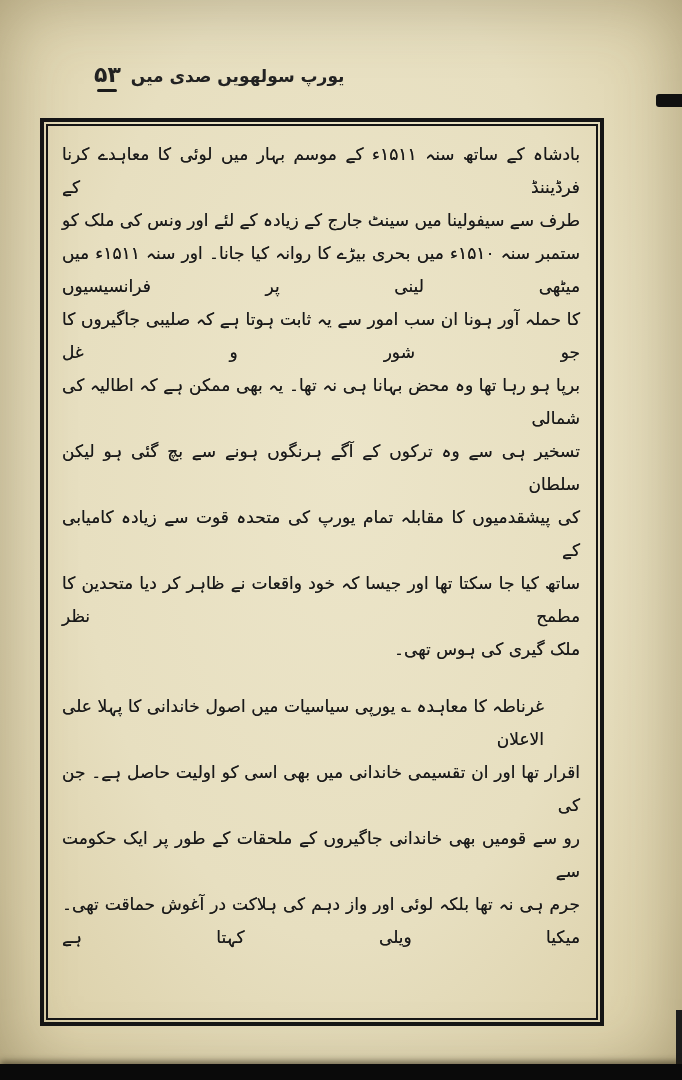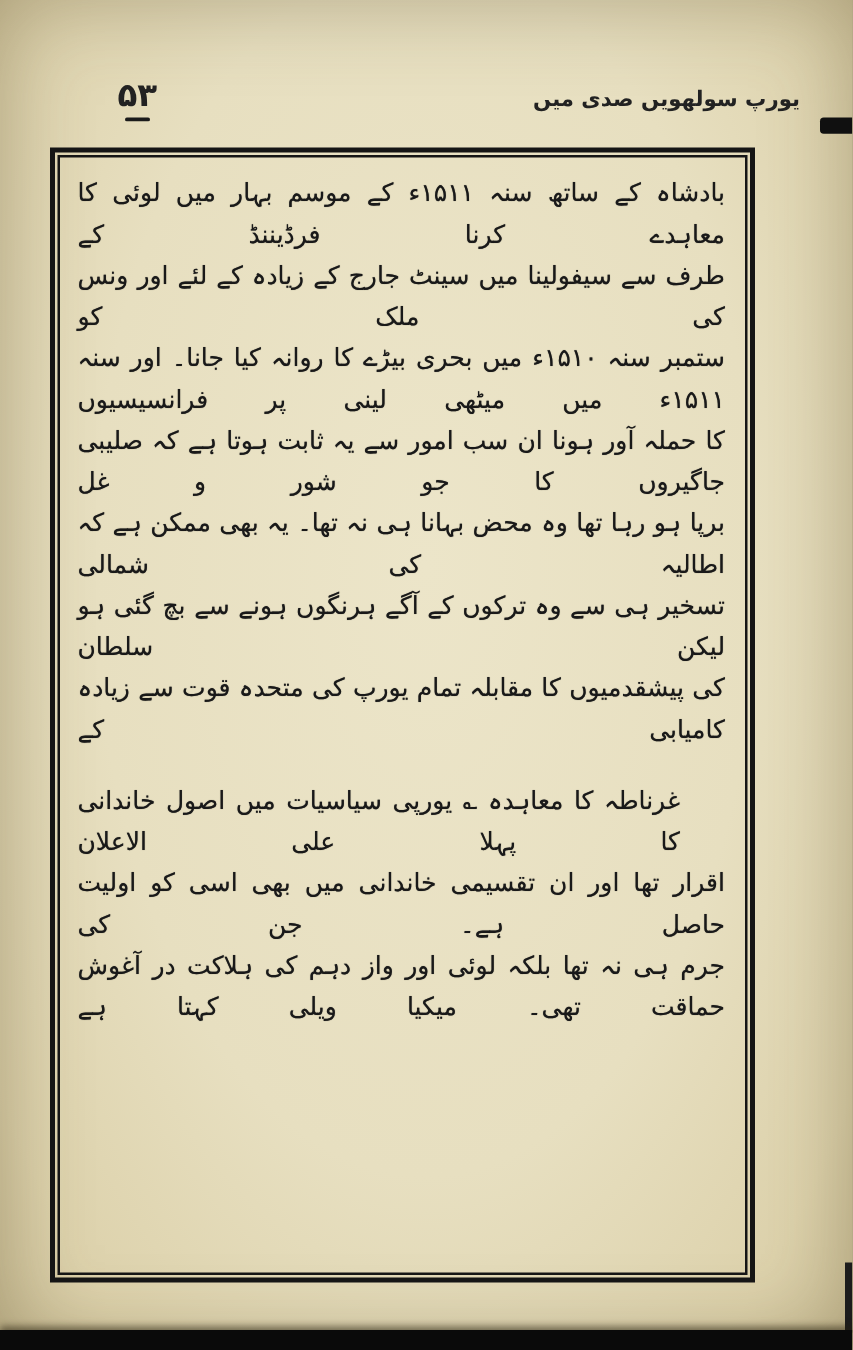--- a/index.html
+++ b/index.html
@@ -21,22 +21,22 @@
     position: absolute;
     top: 62px;
     right: 42px;
     left: 84px;
     display: flex;
     align-items: baseline;
     font-size: 17px;
     font-weight: bold;
     color: #222;
   }
-  .header .h-right { flex: 1; text-align: right; }
-  .header .h-center { flex: 0 0 auto; text-align: right; font-size: 26px; padding: 0 10px; position: relative; }
+  .header .h-right { flex: 1; text-align: left; }
+  .header .h-center { flex: 0 0 auto; text-align: right; font-size: 22px; padding: 0 10px; position: relative; }
   .header .h-left { flex: 1; text-align: left; padding-left: 28px; }
   .pg-underline {
     display: block;
     width: 20px;
     height: 3px;
     background: #1b1b1b;
     border-radius: 2px;
     margin: 2px auto 0 auto;
   }
 
@@ -55,21 +55,21 @@
     border: 2px solid #151515;
     height: 100%;
     box-sizing: border-box;
     padding: 12px 16px 8px 14px;
     overflow: hidden;
   }
 
   .para { margin: 0; }
   .para + .para { margin-top: 24px; }
   .tline {
-    font-size: 20px;
+    font-size: 17px;
     line-height: 33px;
     text-align: justify;
     text-align-last: justify;
     white-space: normal;
     color: #191919;
     text-shadow: 0 0 0.6px rgba(20,20,20,0.7);
   }
   .tline.end { text-align-last: right; }
   .tline.indent { padding-right: 36px; }
 
@@ -118,25 +118,28 @@
     <div class="frame-inner">
 
       <div class="para">
         <div class="tline">بادشاہ کے ساتھ سنہ ۱۵۱۱ء کے موسم بہار میں لوئی کا معاہدے کرنا فرڈیننڈ کے</div>
         <div class="tline">طرف سے سیفولینا میں سینٹ جارج کے زیادہ کے لئے اور ونس کی ملک کو</div>
         <div class="tline">ستمبر سنہ ۱۵۱۰ء میں بحری بیڑے کا روانہ کیا جانا۔ اور سنہ ۱۵۱۱ء میں میٹھی لینی پر فرانسیسیوں</div>
         <div class="tline">کا حملہ آور ہونا ان سب امور سے یہ ثابت ہوتا ہے کہ صلیبی جاگیروں کا جو شور و غل</div>
         <div class="tline">برپا ہو رہا تھا وہ محض بہانا ہی نہ تھا۔ یہ بھی ممکن ہے کہ اطالیہ کی شمالی</div>
         <div class="tline">تسخیر ہی سے وہ ترکوں کے آگے ہرنگوں ہونے سے بچ گئی ہو لیکن سلطان</div>
         <div class="tline">کی پیشقدمیوں کا مقابلہ تمام یورپ کی متحدہ قوت سے زیادہ کامیابی کے</div>
+        <div class="tline">ساتھ کیا جا سکتا تھا اور جیسا کہ خود واقعات نے ظاہر کر دیا متحدین کا مطمح نظر</div>
+        <div class="tline end">ملک گیری کی ہوس تھی۔</div>
       </div>
 
       <div class="para">
         <div class="tline indent">غرناطہ کا معاہدہ ؎ یورپی سیاسیات میں اصول خاندانی کا پہلا علی الاعلان</div>
         <div class="tline">اقرار تھا اور ان تقسیمی خاندانی میں بھی اسی کو اولیت حاصل ہے۔ جن کی</div>
+        <div class="tline">رو سے قومیں بھی خاندانی جاگیروں کے ملحقات کے طور پر ایک حکومت سے</div>
         <div class="tline">جرم ہی نہ تھا بلکہ لوئی اور واز دہم کی ہلاکت در آغوش حماقت تھی۔ میکیا ویلی کہتا ہے</div>
 
       </div>
 
     </div>
   </div>
 
   <div class="ink-mark-top-right"></div>
   <div class="edge-right-bottom"></div>
   <div class="bottom-band"></div>

